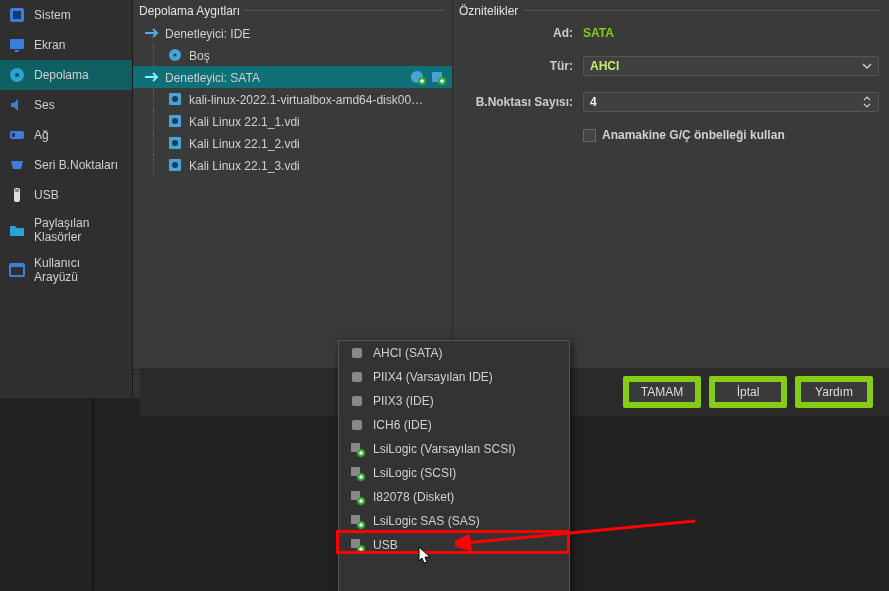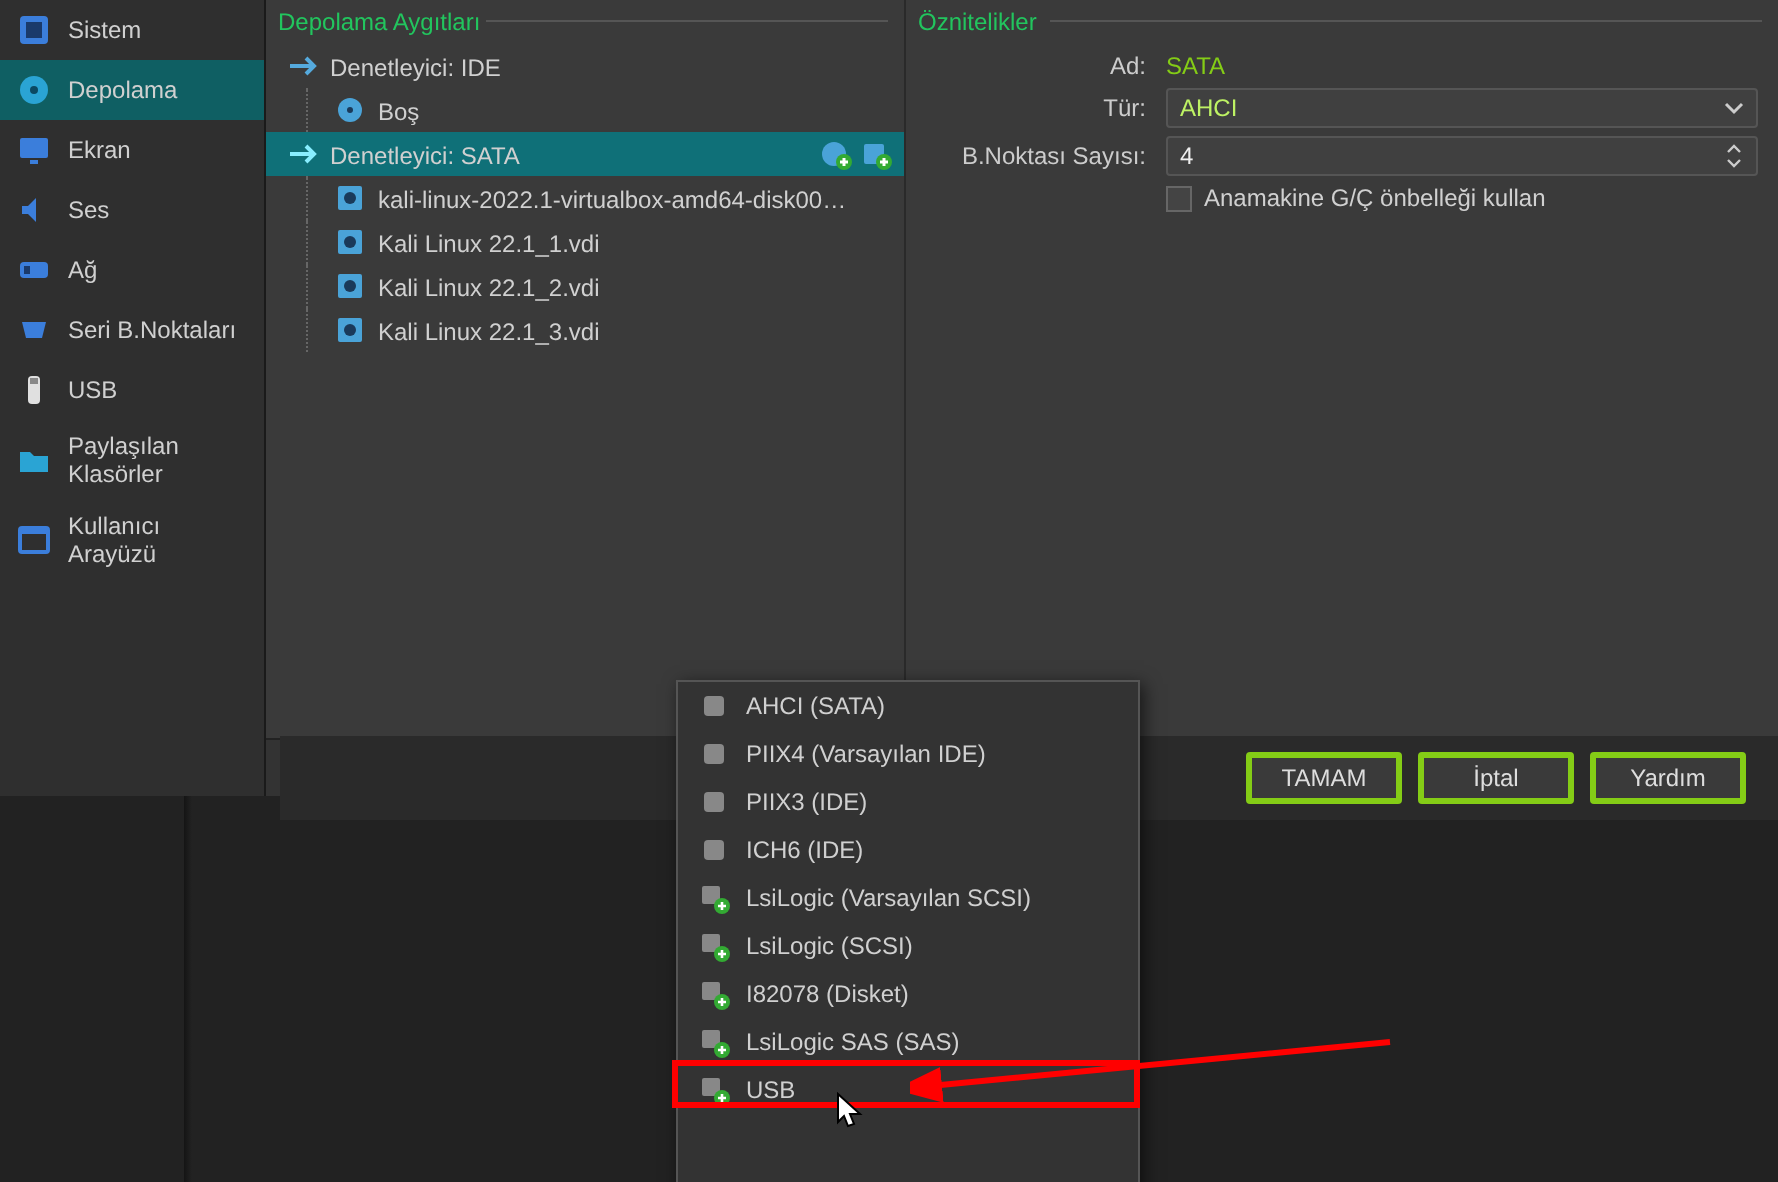--- a/index.html
+++ b/index.html
@@ -6,41 +6,41 @@
 body { background: #2a2a2a; color: #d0d0d0; width: 889px; height: 591px; overflow: hidden; position: relative; }
 .container { display: flex; height: 398px; }
 .sidebar { width: 133px; background: #2f2f2f; border-right: 1px solid #1a1a1a; }
 .side-item { display: flex; align-items: center; gap: 8px; padding: 6px 8px; cursor: pointer; }
 .side-item.selected { background: #0f5f63; }
 .side-icon { width: 18px; height: 18px; display: inline-flex; align-items: center; justify-content: center; }
 .main { flex: 1; display: flex; background: #3a3a3a; }
 .panel { display: flex; flex-direction: column; }
 .panel-left { width: 320px; border-right: 1px solid #2a2a2a; }
 .panel-right { flex: 1; }
-.group-title { font-size: 12px; color: #22c55e; padding: 4px 6px 0 6px; position: relative; }
+.group-title { font-size: 12px; color: #e5e5e5; padding: 4px 6px 0 6px; position: relative; }
 .group-title::after { content: ""; position: absolute; left: 110px; right: 8px; top: 10px; height: 1px; background: #555; }
 .group-title.right::after { left: 72px; }
 .tree { flex: 1; padding: 4px 0; overflow: hidden; }
 .tree-row { display: flex; align-items: flex-end; gap: 6px; padding: 3px 6px 3px 10px; white-space: nowrap; }
 .tree-row.child { padding-left: 34px; position: relative; }
 .tree-row.child::before { content: ""; position: absolute; left: 20px; top: 0; bottom: 0; width: 1px; border-left: 1px dotted #666; }
 .tree-row.selected { background: #0f7078; }
 .tree-row .actions { margin-left: auto; display: flex; gap: 4px; }
 .disk-icon, .ctrl-icon { width: 16px; height: 16px; }
 .toolbar { display: flex; gap: 4px; padding: 4px 6px; background: #333; border-top: 1px solid #222; justify-content: flex-end; position: relative; }
 .tbtn { width: 20px; height: 20px; display: inline-flex; align-items: center; justify-content: center; cursor: pointer; }
-.attrs { padding: 8px 10px; display: grid; grid-template-columns: 110px 1fr; gap: 4px 10px; align-items: center; }
+.attrs { padding: 8px 10px; display: grid; grid-template-columns: 110px 1fr; gap: 16px 10px; align-items: center; font-weight: bold; }
 .attrs label { text-align: right; color: #ccc; }
 .val-text { color: #84cc16; }
 .select { background: #404040; border: 1px solid #555; border-radius: 2px; padding: 2px 6px; display: flex; justify-content: space-between; align-items: center; color: #bef264; }
 .spin { background: #404040; border: 1px solid #555; border-radius: 2px; padding: 2px 6px; display: flex; justify-content: space-between; align-items: center; color: #eee; }
 .chk { display: flex; align-items: center; gap: 6px; grid-column: 2; }
 .chkbox { width: 13px; height: 13px; background: #444; border: 1px solid #666; }
 .button-bar { background: #2a2a2a; padding: 8px 16px; display: flex; justify-content: flex-end; gap: 8px; }
-.btn { background: #3a3a3a; border: 3px solid #84cc16; border-radius: 2px; padding: 3px 0; width: 78px; text-align: center; color: #ddd; cursor: pointer; }
+.btn { background: #3a3a3a; border: 6px solid #84cc16; border-radius: 2px; padding: 3px 0; width: 78px; text-align: center; color: #ddd; cursor: pointer; }
 .bottom-dark { position: absolute; left: 0; right: 0; top: 398px; bottom: 0; background: #222; }
 .bottom-dark .shadow { position:absolute; left: 92px; top: 0; bottom: 0; width: 4px; background: linear-gradient(to right,#000,#222); opacity: 0.4;}
 .menu { position: absolute; left: 338px; top: 340px; width: 232px; background: #333; border: 1px solid #555; box-shadow: 2px 2px 8px rgba(0,0,0,0.6); z-index: 20; }
 .menu-item { display: flex; align-items: center; gap: 8px; padding: 4px 10px; cursor: pointer; }
 .menu-item.highlight { background: #0f7078; margin-top: 36px; }
 .mi-icon { width: 16px; height: 16px; }
 .red-box { position: absolute; left: 336px; top: 530px; width: 234px; height: 24px; border: 3px solid #ff0000; z-index: 30; pointer-events: none; }
 .arrow-svg { position: absolute; left: 455px; top: 515px; z-index: 30; pointer-events: none; }
 .cursor { position: absolute; left: 418px; top: 546px; z-index: 40; pointer-events:none; }
 .ellipsis { overflow: hidden; text-overflow: ellipsis; max-width: 240px; }
@@ -53,37 +53,37 @@
   <div class="sidebar">
     <div class="side-item">
       <span class="side-icon">
           <svg width="18" height="18">
             <rect x="2" y="2" width="14" height="14" rx="2" fill="#3b7edb"></rect>
             <rect x="5" y="5" width="8" height="8" fill="#1a3a6b"></rect>
           </svg>
         </span>
       <span>Sistem</span>
     </div>
+    <div class="side-item">
+      <span class="side-icon">
+          <svg width="18" height="18">
+            <rect x="2" y="3" width="14" height="10" rx="1" fill="#3b7edb"></rect>
+            <rect x="7" y="14" width="4" height="2" fill="#3b7edb"></rect>
+          </svg>
+        </span>
+      <span>Ekran</span>
+    </div>
     <div class="side-item selected">
       <span class="side-icon">
           <svg width="18" height="18">
             <circle cx="9" cy="9" r="7" fill="#2aa4d4"></circle>
             <circle cx="9" cy="9" r="2" fill="#0b4a63"></circle>
           </svg>
         </span>
       <span>Depolama</span>
-    </div>
-    <div class="side-item">
-      <span class="side-icon">
-          <svg width="18" height="18">
-            <rect x="2" y="3" width="14" height="10" rx="1" fill="#3b7edb"></rect>
-            <rect x="7" y="14" width="4" height="2" fill="#3b7edb"></rect>
-          </svg>
-        </span>
-      <span>Ekran</span>
     </div>
     <div class="side-item">
       <span class="side-icon">
           <svg width="18" height="18">
             <path d="M3 7 h3 l4 -4 v12 l-4 -4 h-3 z" fill="#3b7edb"></path>
           </svg>
         </span>
       <span>Ses</span>
     </div>
     <div class="side-item">

